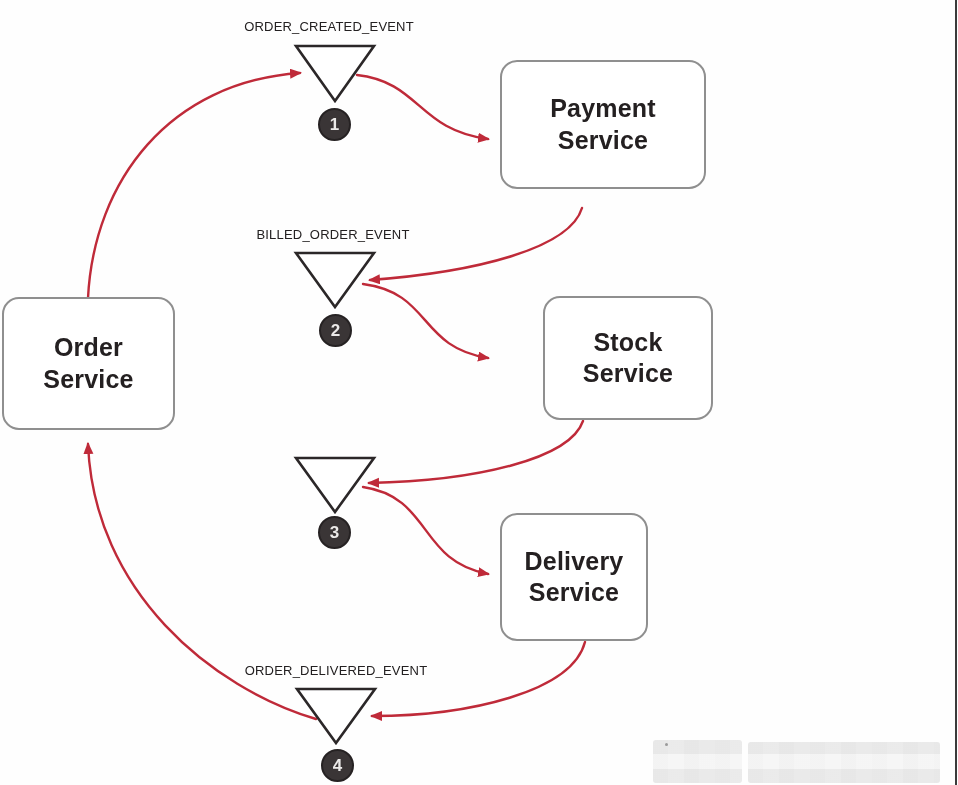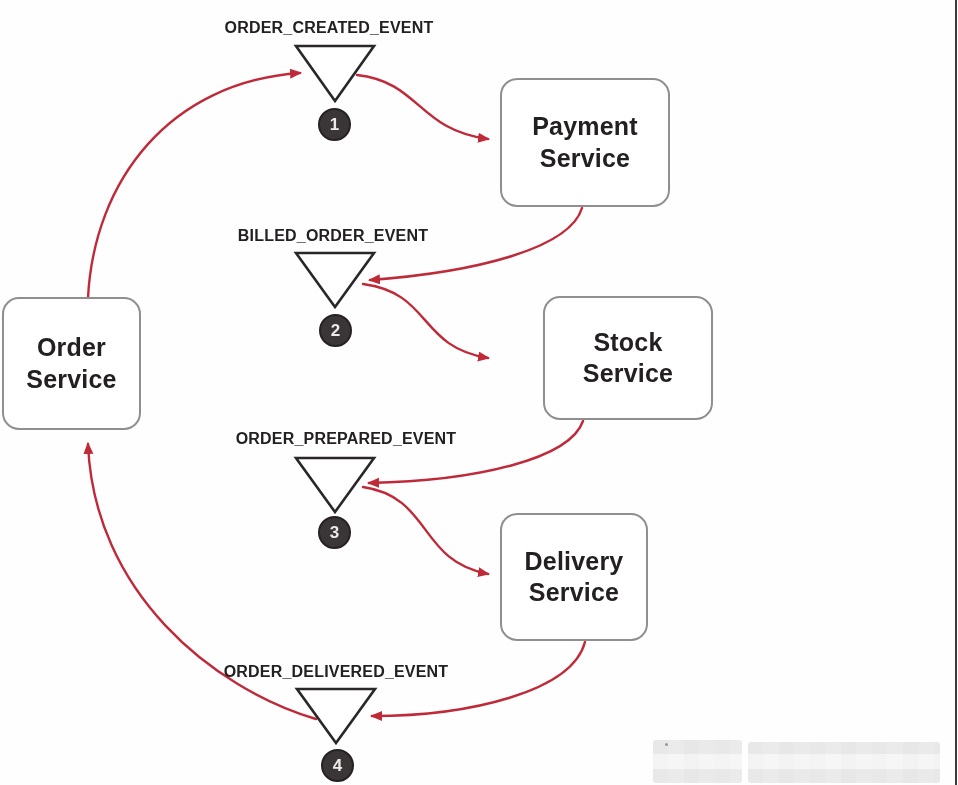--- a/index.html
+++ b/index.html
@@ -17,21 +17,21 @@
     border:2.4px solid var(--c-box_border,#8f8f8f);border-radius:17px;
     display:flex;align-items:center;justify-content:center;text-align:center;
     box-sizing:border-box;
   }
   .service-label{
     font-weight:bold;font-size:25px;line-height:1.25;
     color:var(--c-box_text,#242021);letter-spacing:.2px;
   }
   .event-label{
     position:absolute;transform:translateX(-50%);white-space:nowrap;
-    font-weight:bold;font-size:16px;letter-spacing:.2px;
+    font-weight:normal;font-size:13px;letter-spacing:.2px;
     color:var(--c-label_text,#232021);
   }
   .event-badge{
     position:absolute;width:33px;height:33px;border-radius:50%;
     background:var(--c-badge_bg,#3a3536);border:2px solid #262223;
     box-sizing:border-box;display:flex;align-items:center;justify-content:center;
     font-weight:bold;font-size:17px;color:var(--c-badge_text,#eceae9);
   }
   #right-edge-line{
     position:absolute;left:955px;top:0;width:2.4px;height:785px;
@@ -65,28 +65,28 @@
     <path class="flow" d="M 363,487 C 432,497 418,561 488,574" marker-end="url(#arrowhead)"></path>
     <path class="flow" d="M 585,642 C 572,692 468,716 372,716" marker-end="url(#arrowhead)"></path>
     <path class="flow" d="M 316,719 C 212,688 94,592 88,444" marker-end="url(#arrowhead)"></path>
 
     <path class="event-tri" d="M 296,46 L 374,46 L 335,101 Z"></path>
     <path class="event-tri" d="M 296,253 L 374,253 L 335,307 Z"></path>
     <path class="event-tri" d="M 296,458 L 374,458 L 335,512 Z"></path>
     <path class="event-tri" d="M 297,689 L 375,689 L 336,743 Z"></path>
   </svg>
 
-  <div class="service-box" style="left:2px;top:297px;width:139px;height:133px;">
+  <div class="service-box" style="left:2px;top:297px;width:173px;height:133px;">
     <div class="service-label">
       <div>Order</div>
       <div>Service</div>
     </div>
   </div>
 
-  <div class="service-box" style="left:500px;top:78px;width:170px;height:129px;">
+  <div class="service-box" style="left:500px;top:60px;width:206px;height:129px;">
     <div class="service-label">
       <div>Payment</div>
       <div>Service</div>
     </div>
   </div>
 
   <div class="service-box" style="left:500px;top:296px;width:170px;height:124px;margin-left:43px;">
     <div class="service-label">
       <div>Stock</div>
       <div>Service</div>
@@ -95,21 +95,20 @@
 
   <div class="service-box" style="left:500px;top:513px;width:148px;height:128px;">
     <div class="service-label">
       <div>Delivery</div>
       <div>Service</div>
     </div>
   </div>
 
   <div class="event-label" style="left:329px;top:19px;">ORDER_CREATED_EVENT</div>
   <div class="event-label" style="left:333px;top:227px;">BILLED_ORDER_EVENT</div>
-  <div class="event-label" style="left:346px;top:430px;">ORDER_PREPARED_EVENT</div>
   <div class="event-label" style="left:336px;top:663px;">ORDER_DELIVERED_EVENT</div>
 
   <div class="event-badge" style="left:318px;top:108px;">1</div>
   <div class="event-badge" style="left:319px;top:314px;">2</div>
   <div class="event-badge" style="left:318px;top:516px;">3</div>
   <div class="event-badge" style="left:321px;top:749px;">4</div>
 
   <div id="right-edge-line"></div>
   <div class="watermark" style="left:653px;top:740px;width:89px;height:43px;"></div>
   <div class="watermark" style="left:748px;top:742px;width:192px;height:41px;"></div>

